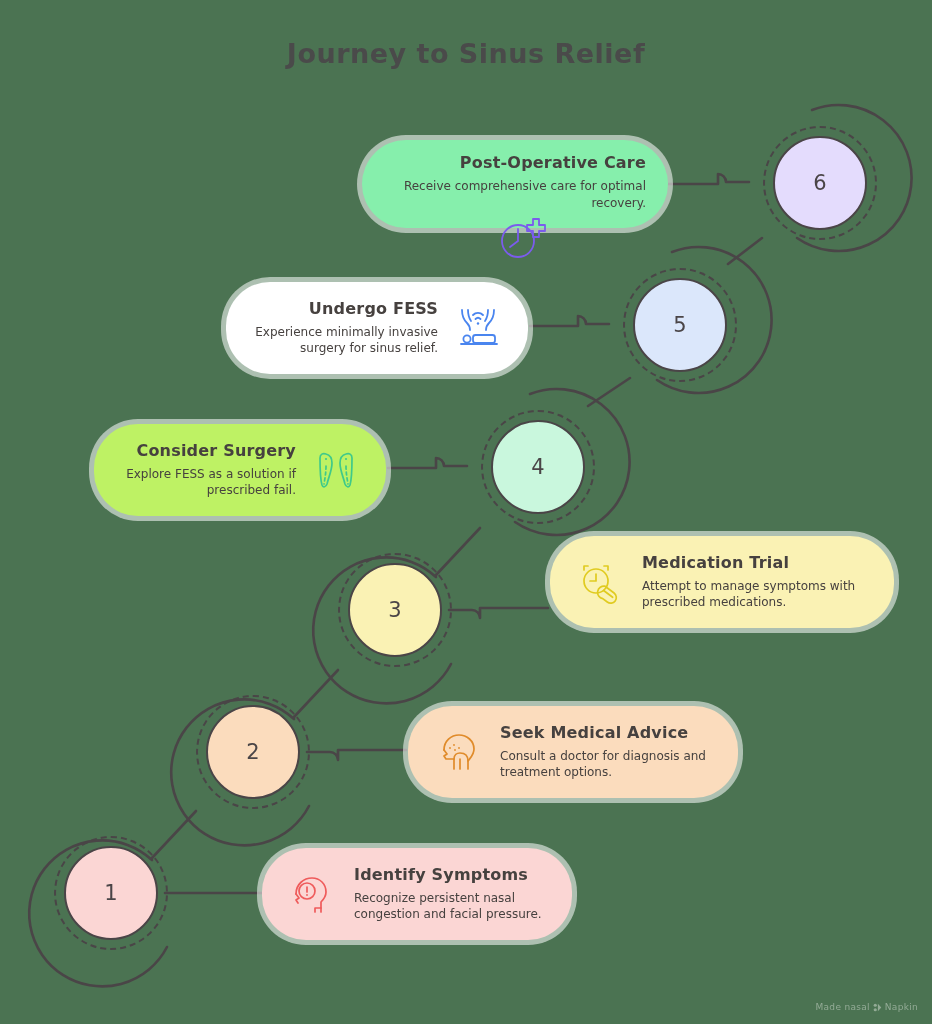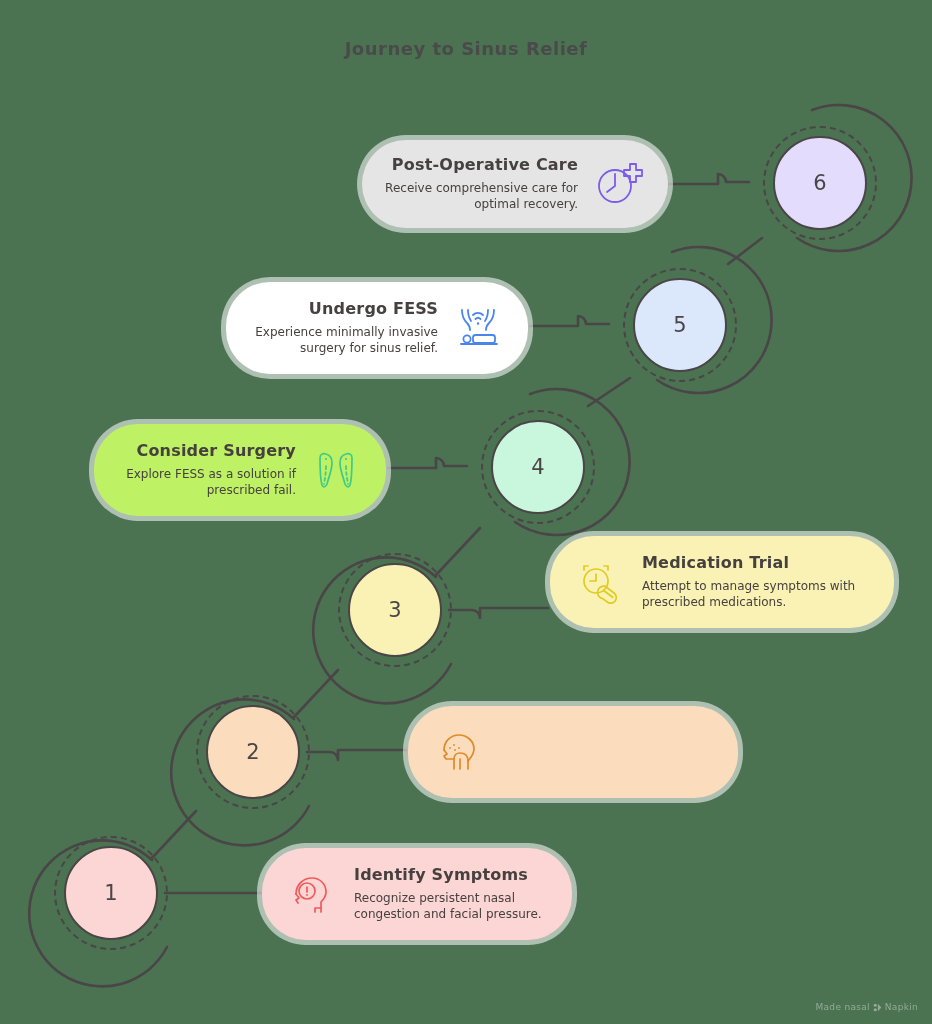--- a/index.html
+++ b/index.html
@@ -28,21 +28,21 @@
     pointer-events: none;
   }
 
   .title {
     position: absolute;
     left: 0;
     top: 38px;
     width: 932px;
     text-align: center;
     font-family: "DejaVu Sans", sans-serif;
-    font-size: 18px;
+    font-size: 27px;
     font-weight: bold;
     letter-spacing: 0.5px;
     color: #4a4a4a;
   }
 
   
   .node {
     position: absolute;
     width: 146px;
     height: 146px;
@@ -243,20 +243,24 @@
         <path d="M10 22 C10 13 17 7 25 7 C33 7 40 13 40 21 C40 27 36 30 34 33 L34 41"></path>
         <path d="M10 22 L13 26 L10 28 L12 31 L20 31 L20 41"></path>
         <path d="M26 31 L26 41"></path>
         <path d="M20 31 C20 27 23 25 26 25 C30 25 34 27 34 33"></path>
         <circle cx="16" cy="20" r="0.9" fill="#e08b2a" stroke="none"></circle>
         <circle cx="20" cy="17" r="0.9" fill="#e08b2a" stroke="none"></circle>
         <circle cx="21" cy="22" r="0.9" fill="#e08b2a" stroke="none"></circle>
         <circle cx="25" cy="20" r="0.9" fill="#e08b2a" stroke="none"></circle>
       </svg>
     </div>
+    <div class="card-text">
+      <div class="c-title">Seek Medical Advice</div>
+      <div class="c-desc">Consult a doctor for diagnosis and treatment options.</div>
+    </div>
   </div>
 
   <div class="card icon-left align-left" style="left:550px; top:536px; width:344px; height:92px; background:#faf2b4;">
     <div class="card-icon">
       <svg width="48" height="48" viewBox="0 0 48 48" fill="none" stroke="#e0cb20" stroke-width="1.7" stroke-linecap="round" stroke-linejoin="round">
         <path d="M8 12 L8 8 L12 8"></path>
         <path d="M28 8 L32 8 L32 12"></path>
         <circle cx="20" cy="23" r="12"></circle>
         <path d="M20 16 L20 23 L14 23"></path>
         <path d="M30 28 L38 36 A 5.6 5.6 0 0 1 30 44 L26 40 A 5.6 5.6 0 0 1 30 28 Z" transform="rotate(-8 31 35)"></path>
@@ -300,21 +304,21 @@
         <path d="M21 13 A 7 7 0 0 1 31 13"></path>
         <path d="M23.5 17 A 3.6 3.6 0 0 1 28.5 17"></path>
         <circle cx="26" cy="21.5" r="1.2" fill="#4a85ef" stroke="none"></circle>
         <circle cx="15" cy="37" r="3.6"></circle>
         <rect x="21" y="33" width="22" height="8" rx="2.5"></rect>
         <path d="M9 42 L45 42"></path>
       </svg>
     </div>
   </div>
 
-  <div class="card icon-right align-right" style="left:362px; top:140px; width:306px; height:88px; background:#e5e5e5;">
+  <div class="card icon-right align-right" style="left:362px; top:140px; width:306px; height:88px; background:#86efac;flex-direction:column;">
     <div class="card-text">
       <div class="c-title">Post-Operative Care</div>
       <div class="c-desc">Receive comprehensive care for optimal recovery.</div>
     </div>
     <div class="card-icon">
       <svg width="52" height="52" viewBox="0 0 52 52" fill="none" stroke="#7b5cec" stroke-width="1.8" stroke-linecap="round" stroke-linejoin="round">
         <circle cx="23" cy="28" r="16"></circle>
         <path d="M23 16 L23 28 L15 34"></path>
         <path d="M38 6 L44 6 L44 12 L50 12 L50 18 L44 18 L44 24 L38 24 L38 18 L32 18 L32 12 L38 12 Z"></path>
       </svg>

